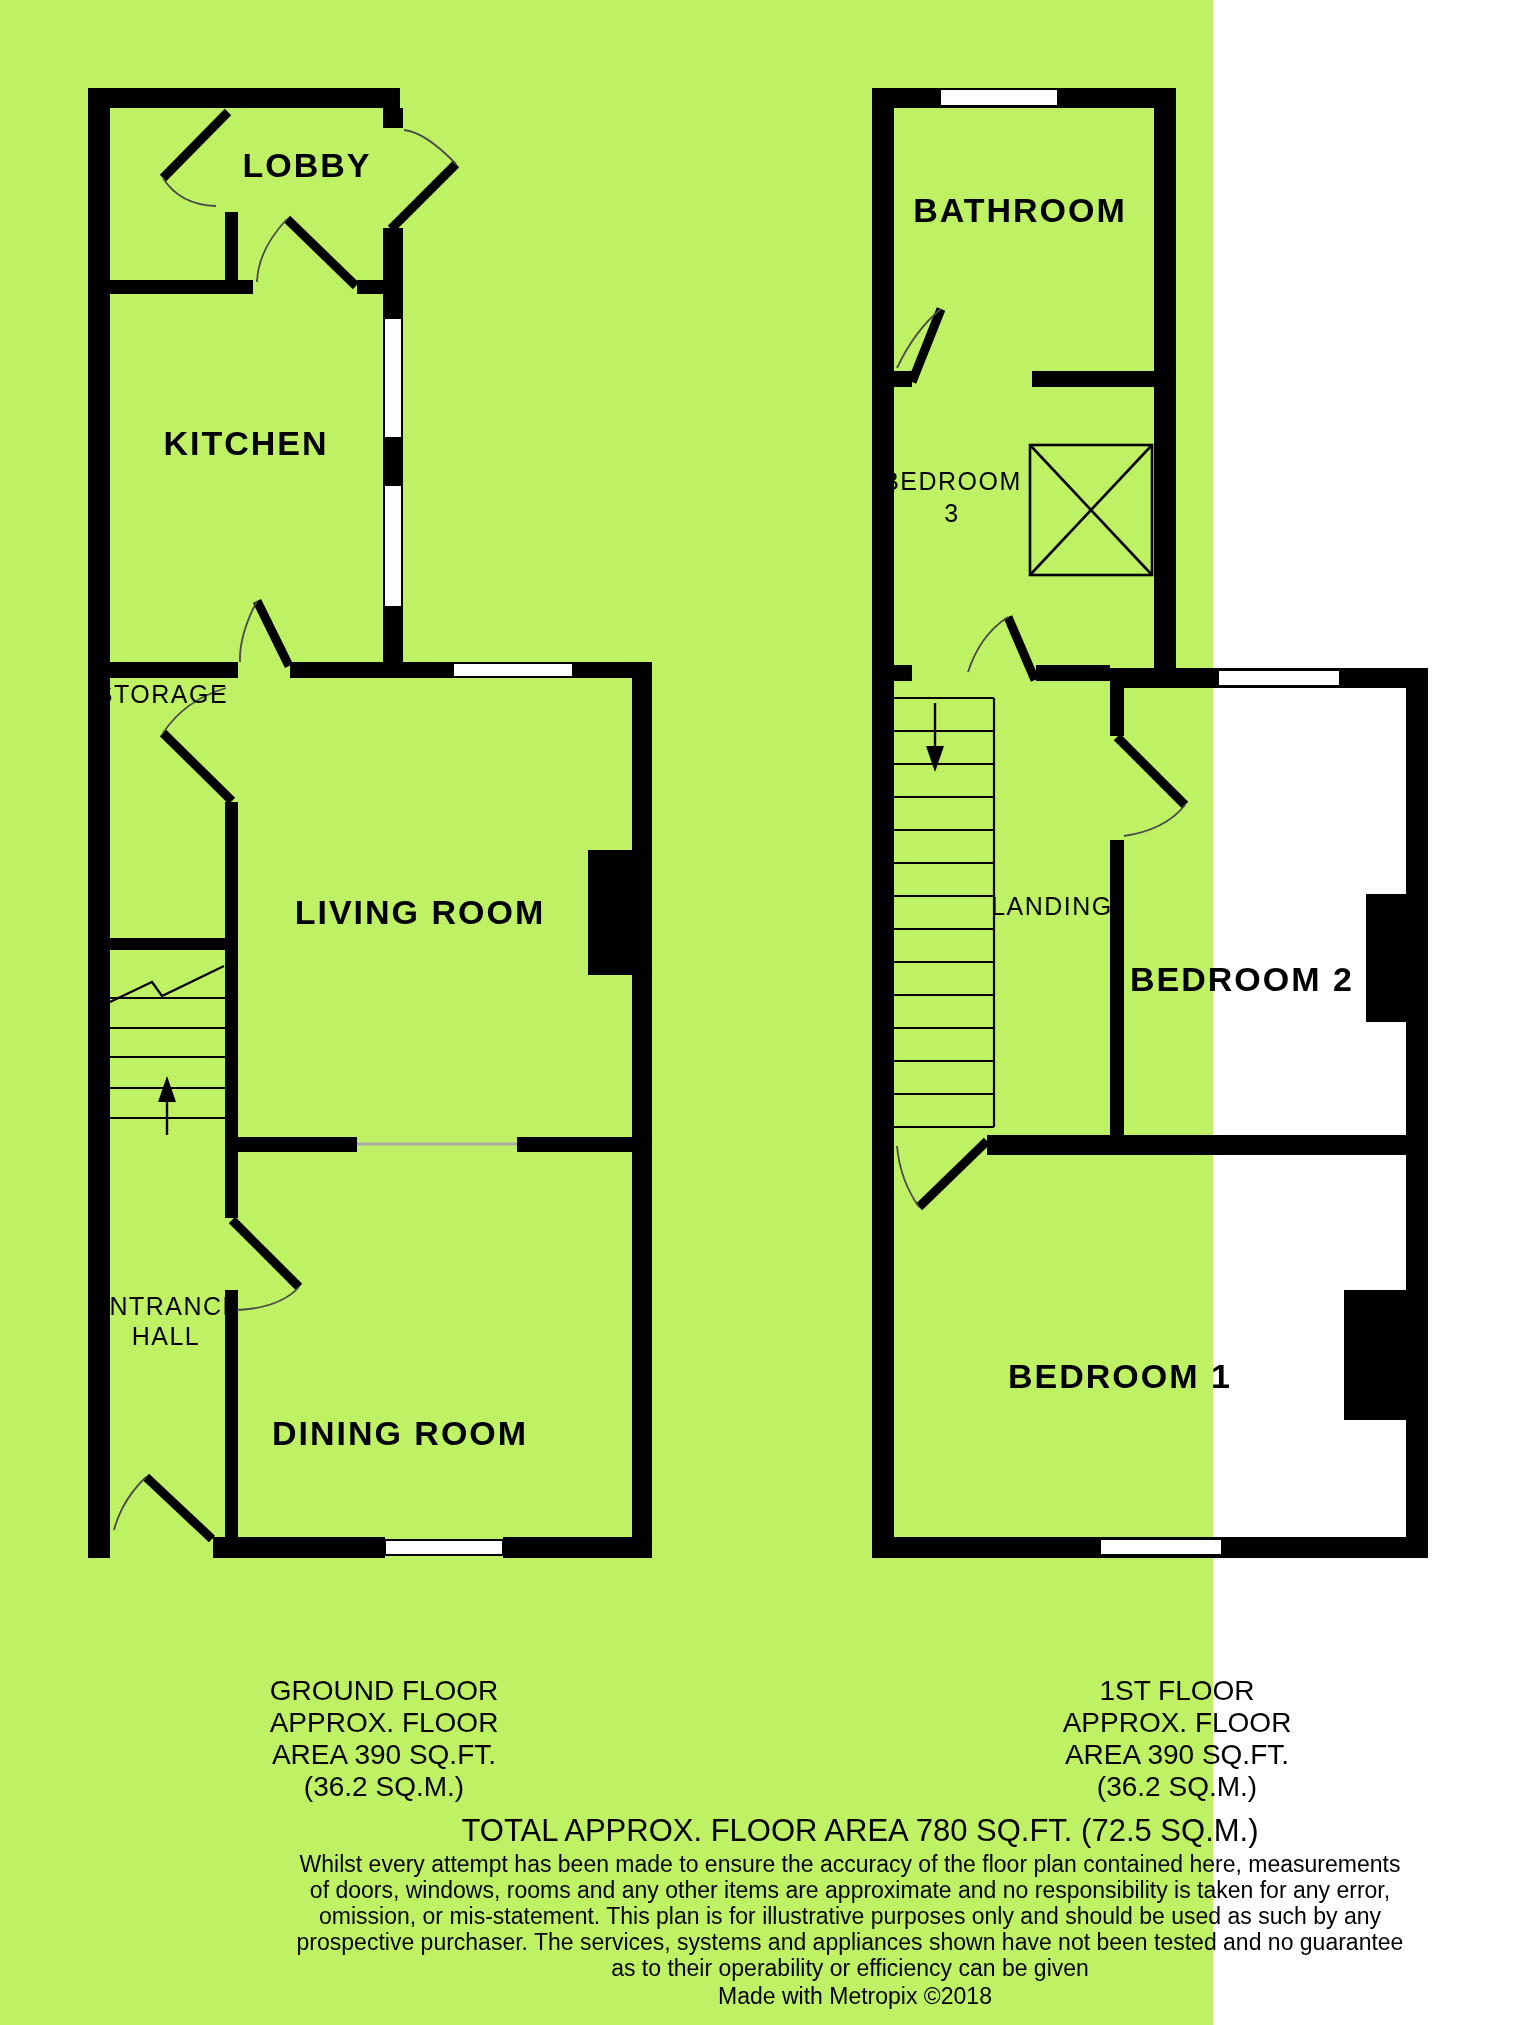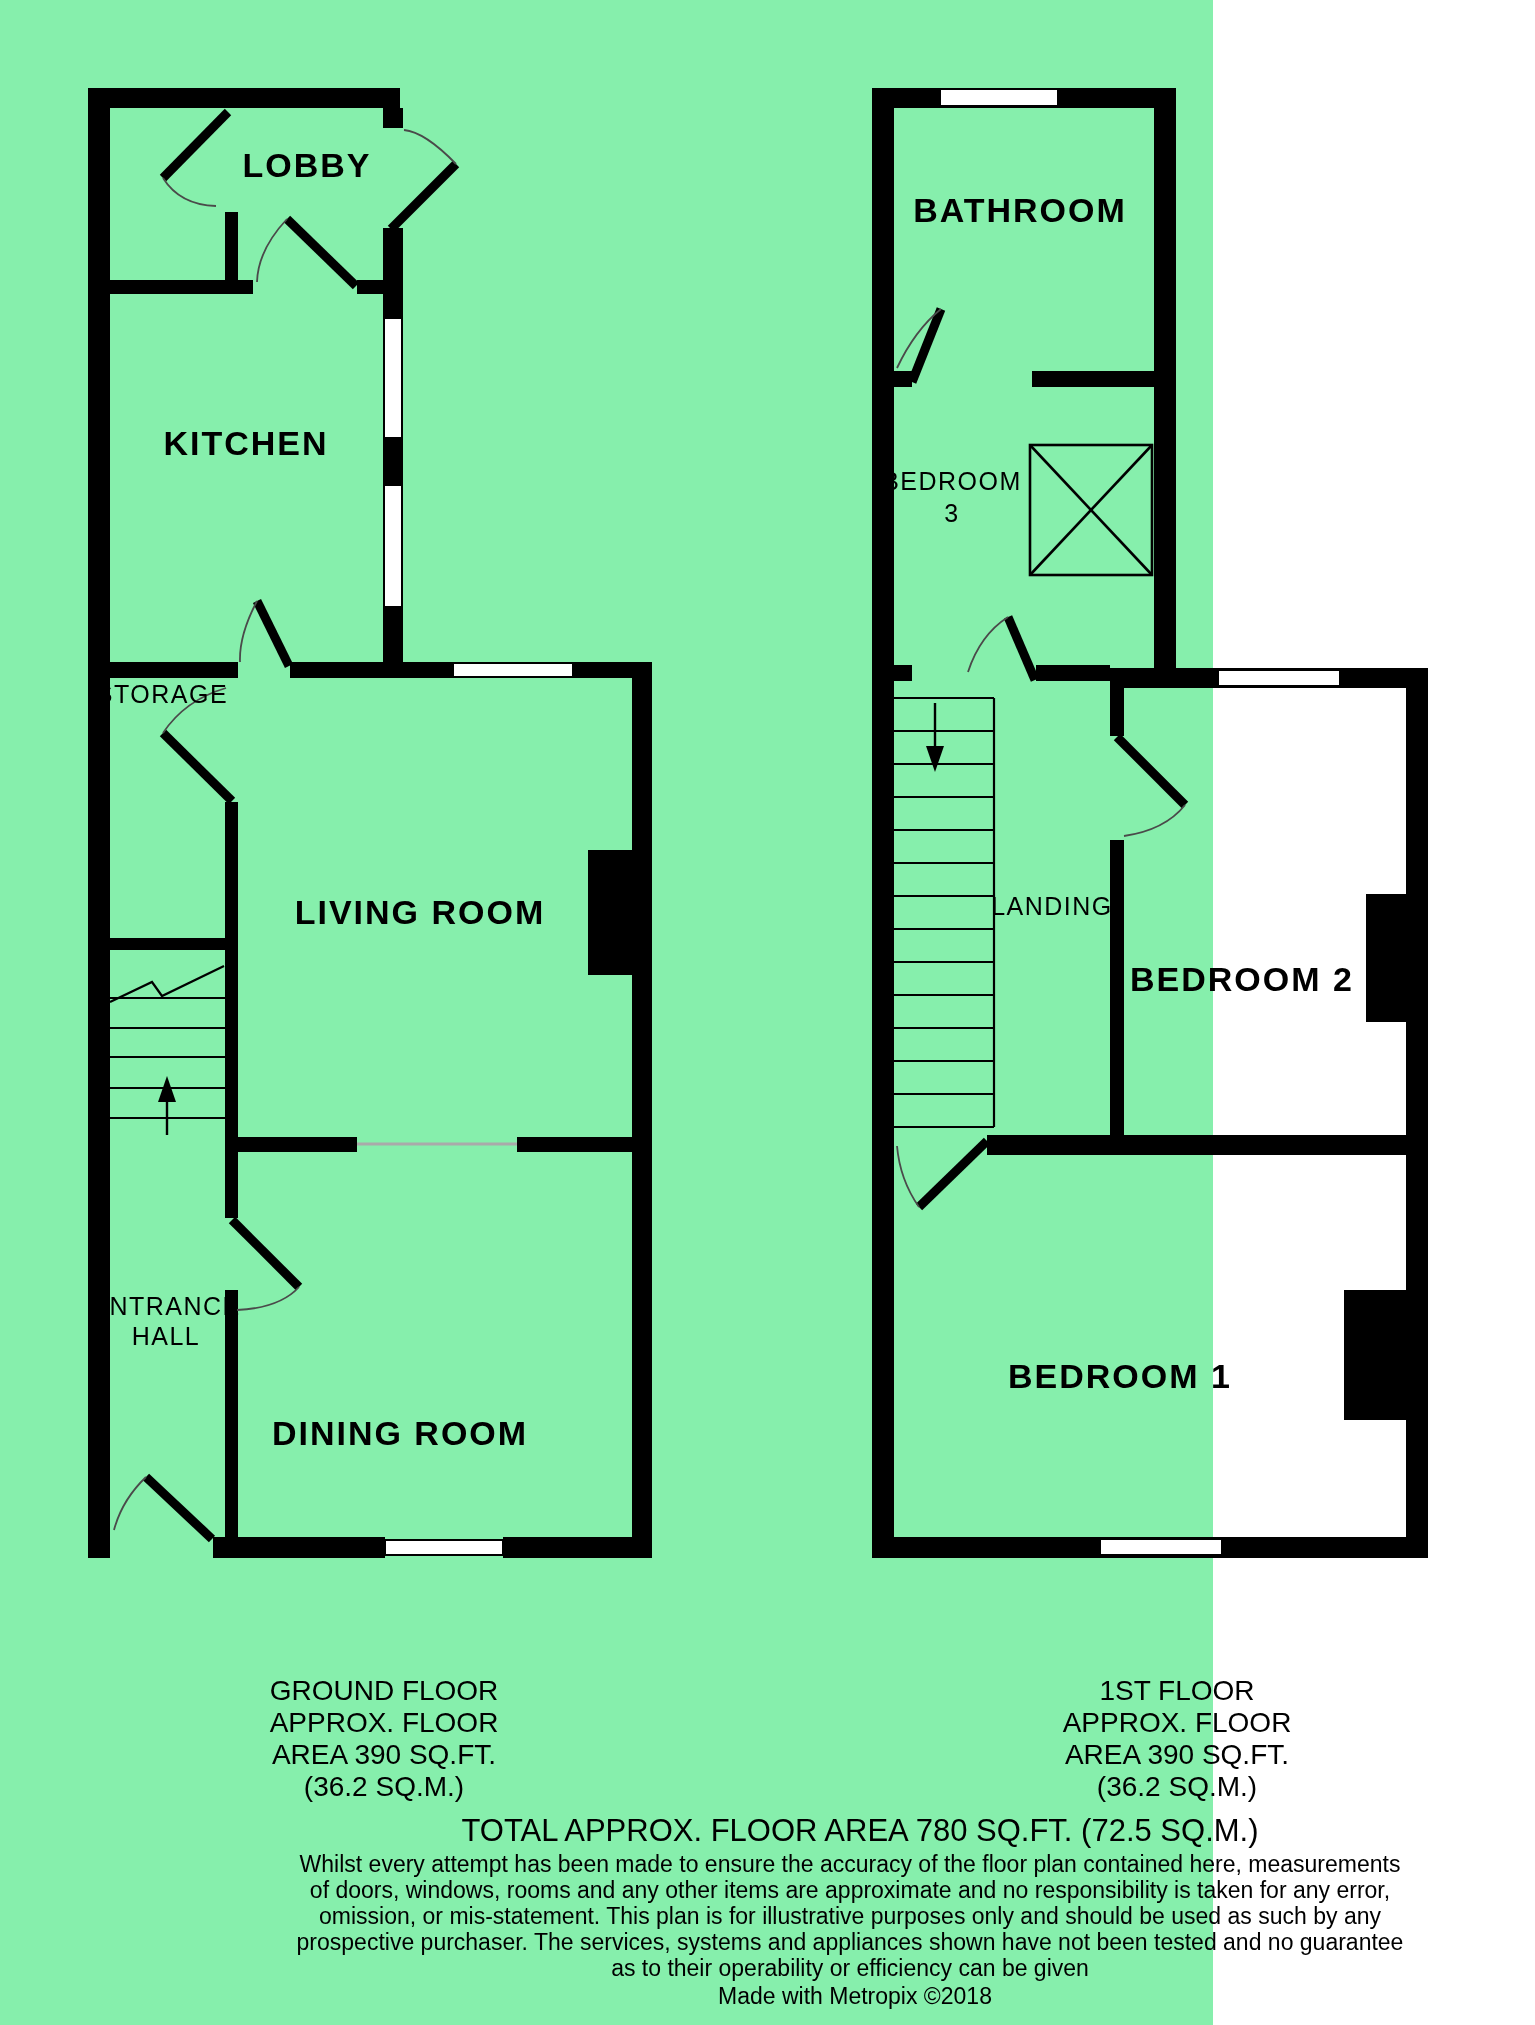--- a/index.html
+++ b/index.html
@@ -4,21 +4,21 @@
 <style>
   html, body {
     margin: 0;
     padding: 0;
     background: #ffffff;
   }
   .canvas {
     position: relative;
     width: 1213px;
     height: 2025px;
-    background: #86efac;
+    background: #bef264;
     font-family: "Liberation Sans", sans-serif;
   }
   svg { display: block; }
 
   .wall       { fill: #000000; stroke: none; }
   .window     { fill: #ffffff; stroke: #000000; stroke-width: 2; }
   .leaf       { stroke: #000000; stroke-width: 9; stroke-linecap: butt; fill: none; }
   .arc        { stroke: #4a4a4a; stroke-width: 1.8; fill: none; }
   .tread      { stroke: #000000; stroke-width: 2.2; fill: none; }
   .thinline   { stroke: #aaaaaa; stroke-width: 3; fill: none; }

